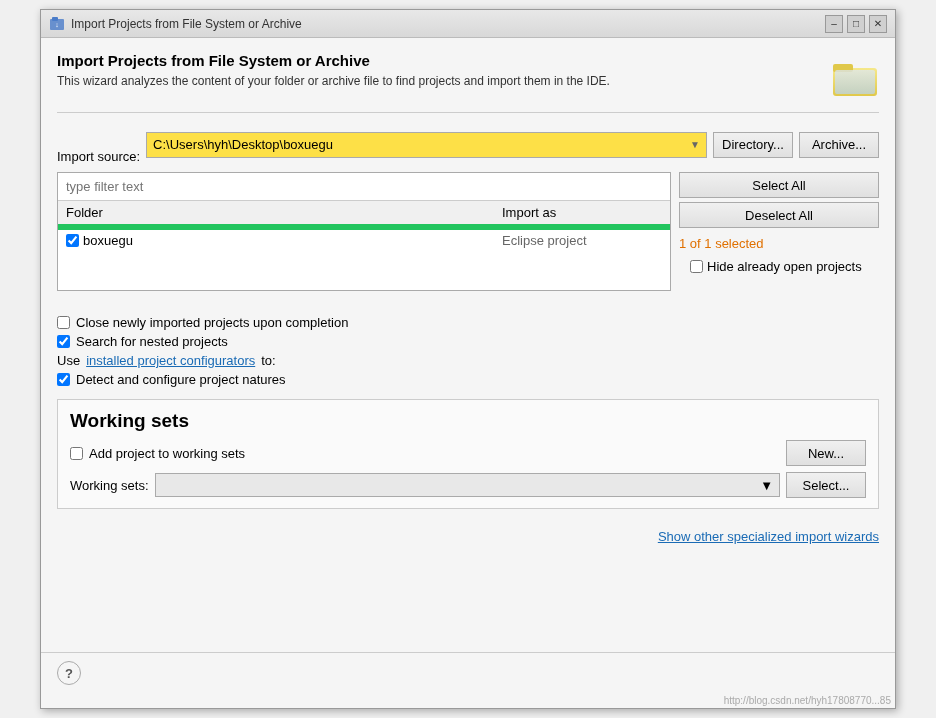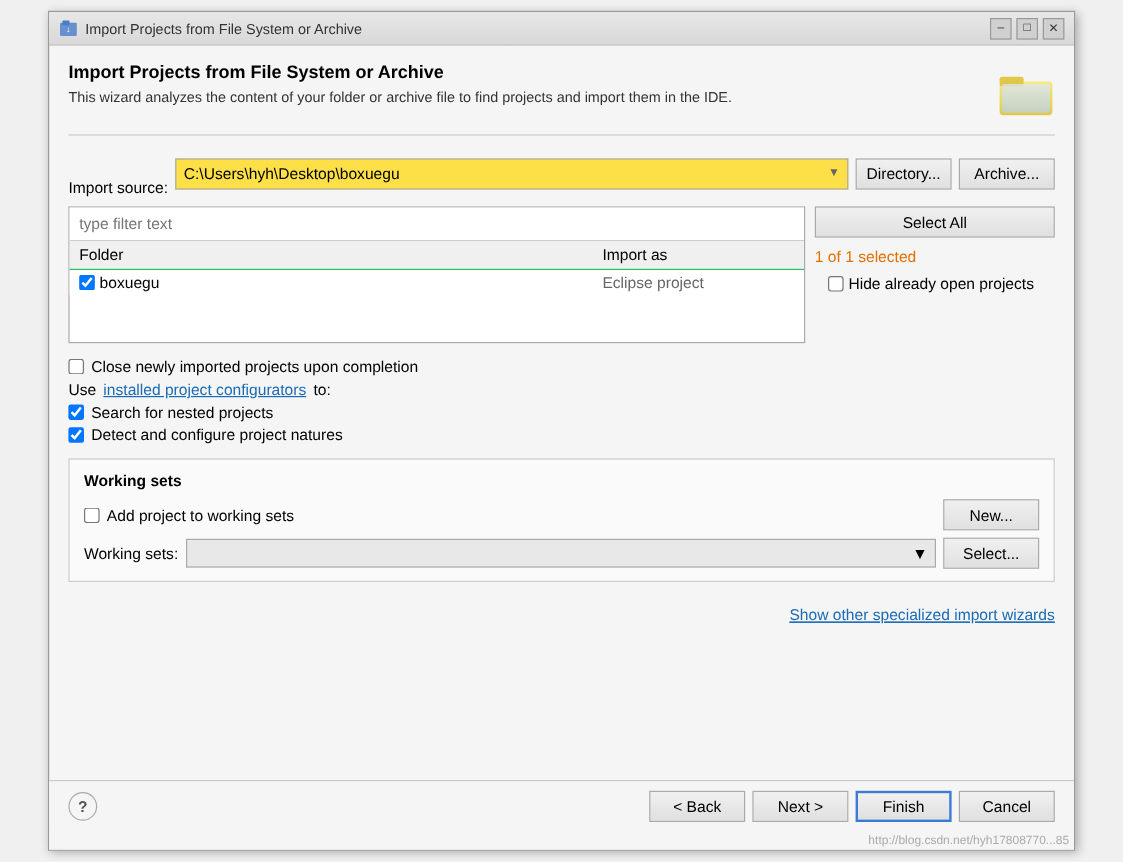--- a/index.html
+++ b/index.html
@@ -149,21 +149,21 @@
       border: none;
       border-bottom: 1px solid #ccc;
       padding: 4px 8px;
       font-size: 13px;
       color: #4d7c0f;
       outline: none;
     }
     .table-header {
       display: flex;
       background: #f0f0f0;
-      border-bottom: 1px solid #22c55e;
+      border-bottom: 6px solid #22c55e;
       padding: 4px 8px;
     }
     .col-folder {
       flex: 1;
       font-size: 13px;
       font-weight: normal;
     }
     .col-import-as {
       width: 160px;
       font-size: 13px;
@@ -205,42 +205,42 @@
       margin-top: 4px;
     }
     .hide-projects-row {
       display: flex;
       align-items: center;
       gap: 4px;
       margin-top: 4px;
       padding-left: 11px;
     }
     .options-section {
-      margin-top: 4px;
+      margin-top: 16px;
       flex: 0 0 auto;
     }
     .option-row {
       display: flex;
       align-items: center;
       gap: 6px;
       margin-bottom: 4px;
     }
     .link {
       color: #1a6bb5;
       text-decoration: underline;
       cursor: pointer;
     }
     .working-sets-box {
       border: 1px solid #ccc;
       padding: 10px 12px;
       margin-top: 8px;
       background: #fafafa;
     }
     .working-sets-title {
-      font-size: 13px;
+      font-size: 19px;
       font-weight: bold;
       margin-bottom: 8px;
     }
     .working-sets-input-row {
       display: flex;
       align-items: center;
       gap: 6px;
       margin-bottom: 6px;
     }
     .working-sets-label-row {
@@ -379,41 +379,42 @@
               <input type="checkbox" checked="" style="">
               <span>boxuegu</span>
             </div>
             <div class="row-import-as">Eclipse project</div>
           </div>
         </div>
       </div>
 
       <div class="right-panel">
         <button class="btn">Select All</button>
+        <button class="btn">Deselect All</button>
         <div class="selected-count">1 of 1 selected</div>
         <div class="hide-projects-row">
           <input type="checkbox" style="">
           <span>Hide already open projects</span>
         </div>
       </div>
     </div>
 
     <div class="options-section">
       <div class="option-row">
         <input type="checkbox" style="">
         <span>Close newly imported projects upon completion</span>
       </div>
       <div class="option-row">
+        <input type="checkbox" checked="" style="">
+        <span>Search for nested projects</span>
+      </div>
+      <div class="option-row">
         <span>Use</span>
         <a class="link">installed project configurators</a>
         <span>to:</span>
-      </div>
-      <div class="option-row">
-        <input type="checkbox" checked="" style="">
-        <span>Search for nested projects</span>
       </div>
       <div class="option-row">
         <input type="checkbox" checked="" style="">
         <span>Detect and configure project natures</span>
       </div>
     </div>
 
     <div class="working-sets-box">
       <div class="working-sets-title">Working sets</div>
       <div class="working-sets-input-row">
@@ -432,21 +433,15 @@
     </div>
 
     <div class="show-link">
       <a class="link">Show other specialized import wizards</a>
     </div>
 
   </div>
 
   <div class="footer">
     <div class="footer-help">?</div>
-    <div class="footer-buttons">
-      <button class="btn">&lt; Back</button>
-      <button class="btn">Next &gt;</button>
-      <button class="btn btn-finish">Finish</button>
-      <button class="btn">Cancel</button>
-    </div>
   </div>
   <div class="watermark">http://blog.csdn.net/hyh17808770...85</div>
 </div>
 
 </body></html>

